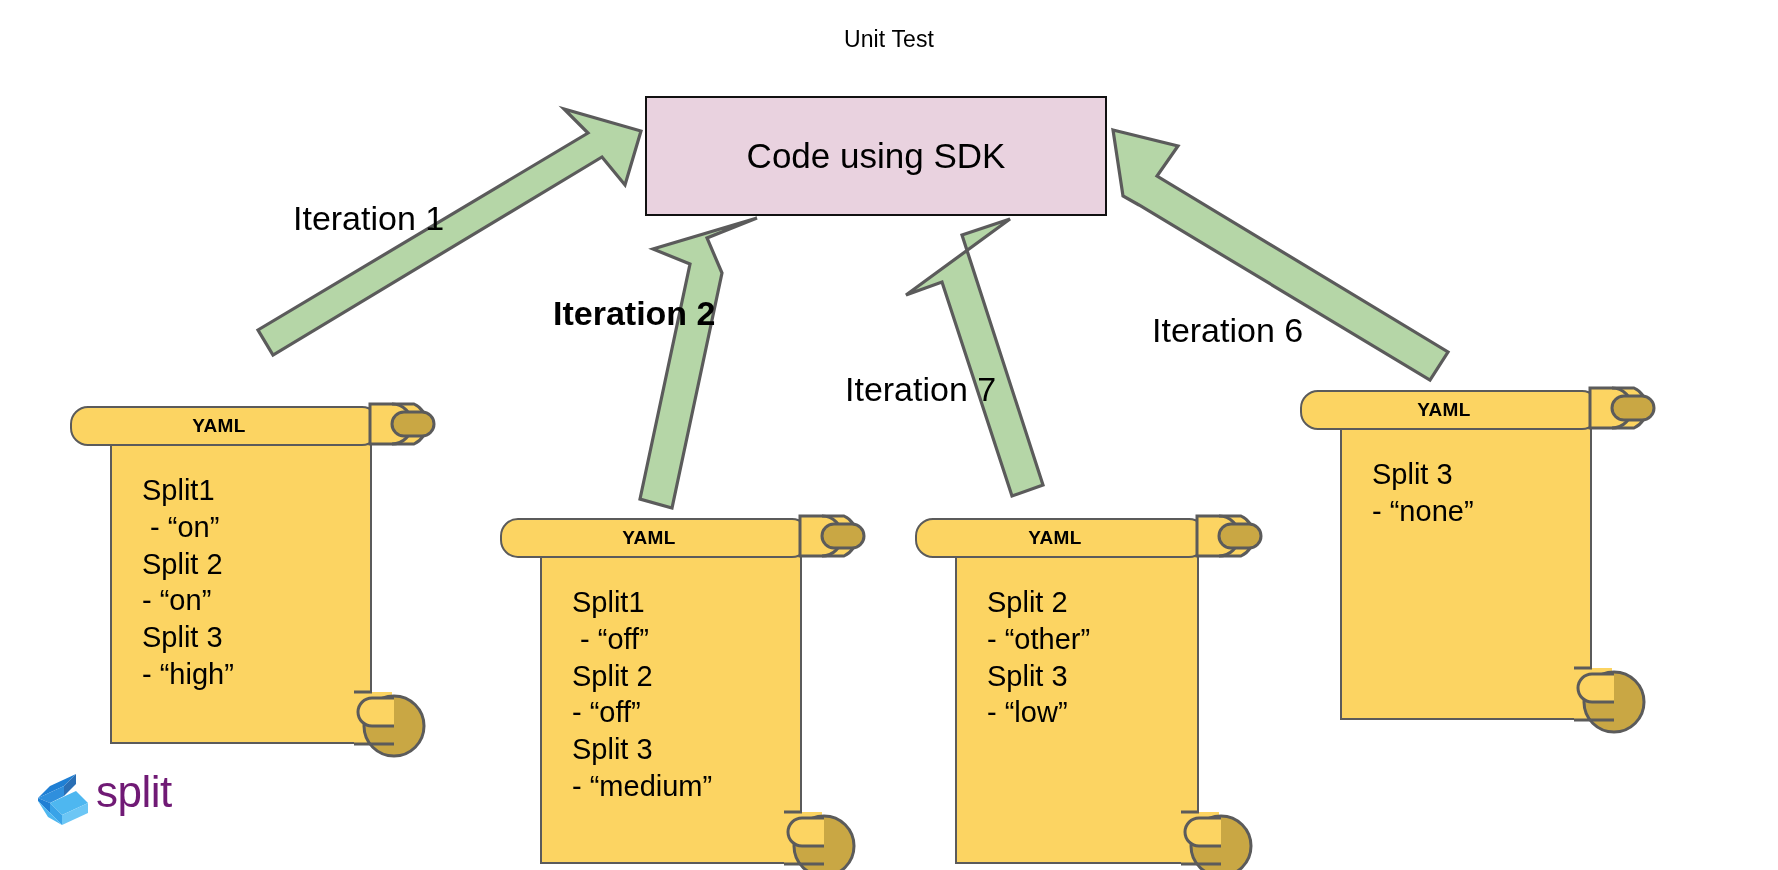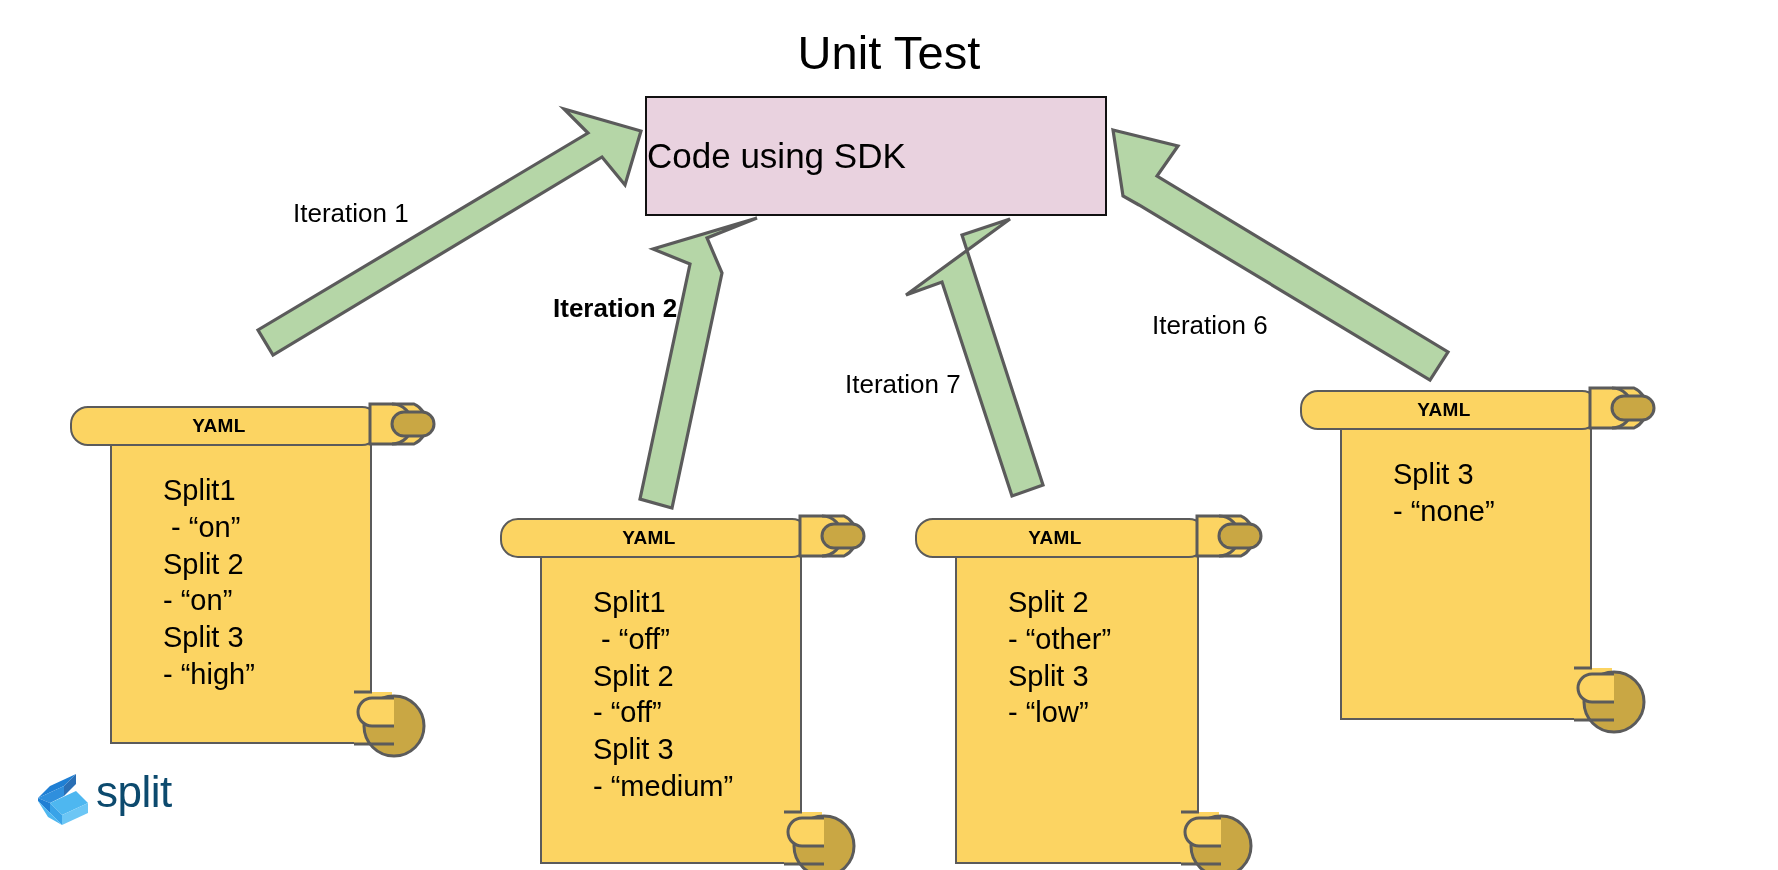--- a/index.html
+++ b/index.html
@@ -2,50 +2,50 @@
 <html><head>
 <meta charset="utf-8">
 <style>
   html,body{margin:0;padding:0;background:#ffffff;}
   body{width:1778px;height:870px;position:relative;overflow:hidden;
        font-family:"Liberation Sans","DejaVu Sans",sans-serif;color:#000;}
   #stage{position:absolute;left:0;top:0;width:1778px;height:870px;}
   .svgroot{position:absolute;left:0;top:0;width:1778px;height:870px;}
 
   .title{position:absolute;left:0;top:27px;width:1778px;text-align:center;
-         font-size:47px;letter-spacing:.1px;line-height:1.1;}
+         font-size:23px;letter-spacing:.1px;line-height:1.1;}
 
   .sdkbox{position:absolute;left:645px;top:96px;width:462px;height:120px;
           background:#e9d2df;border:2px solid #111;box-sizing:border-box;
-          display:flex;align-items:center;
+          display:flex;align-items:center;justify-content:center;
           font-size:35px;line-height:1.1;}
 
-  .iterlabel{position:absolute;font-size:26px;line-height:1.15;white-space:nowrap;}
+  .iterlabel{position:absolute;font-size:34px;line-height:1.15;white-space:nowrap;}
   .il1{left:293px;top:199px;}
   .il2{left:553px;top:294px;font-weight:bold;}
   .il3{left:845px;top:370px;}
   .il4{left:1152px;top:311px;}
 
   
   .scroll{position:absolute;}
   .scroll .body{position:absolute;background:#fcd462;border:2px solid #5b5b5b;
                 box-sizing:border-box;border-radius:0 8px 8px 0;}
   .scroll .bar{position:absolute;left:0;top:0;background:#fcd462;
                border:2px solid #5b5b5b;box-sizing:border-box;
                border-radius:18px;display:flex;align-items:center;
                justify-content:center;z-index:4;}
   .scroll .bar span{font-size:19px;font-weight:bold;letter-spacing:.3px;
                     transform:translateX(-6px);}
   .scroll .yamltext{position:absolute;font-size:29px;line-height:1.27;
-                    white-space:pre;z-index:3;margin-left:21px;}
+                    white-space:pre;z-index:3;}
 
   .curl{position:absolute;z-index:5;}
   .logo{position:absolute;left:36px;top:772px;width:170px;height:60px;}
   .logo .word{position:absolute;left:60px;top:-2px;font-size:44px;
-              line-height:1;letter-spacing:-.5px;color:#0c4a6e;}
+              line-height:1;letter-spacing:-.5px;color:#701a75;}
 </style>
 </head>
 <body>
 
 <div id="stage">
 
   <div class="title">Unit Test</div>
 
   <svg class="svgroot" viewBox="0 0 1778 870">
 

